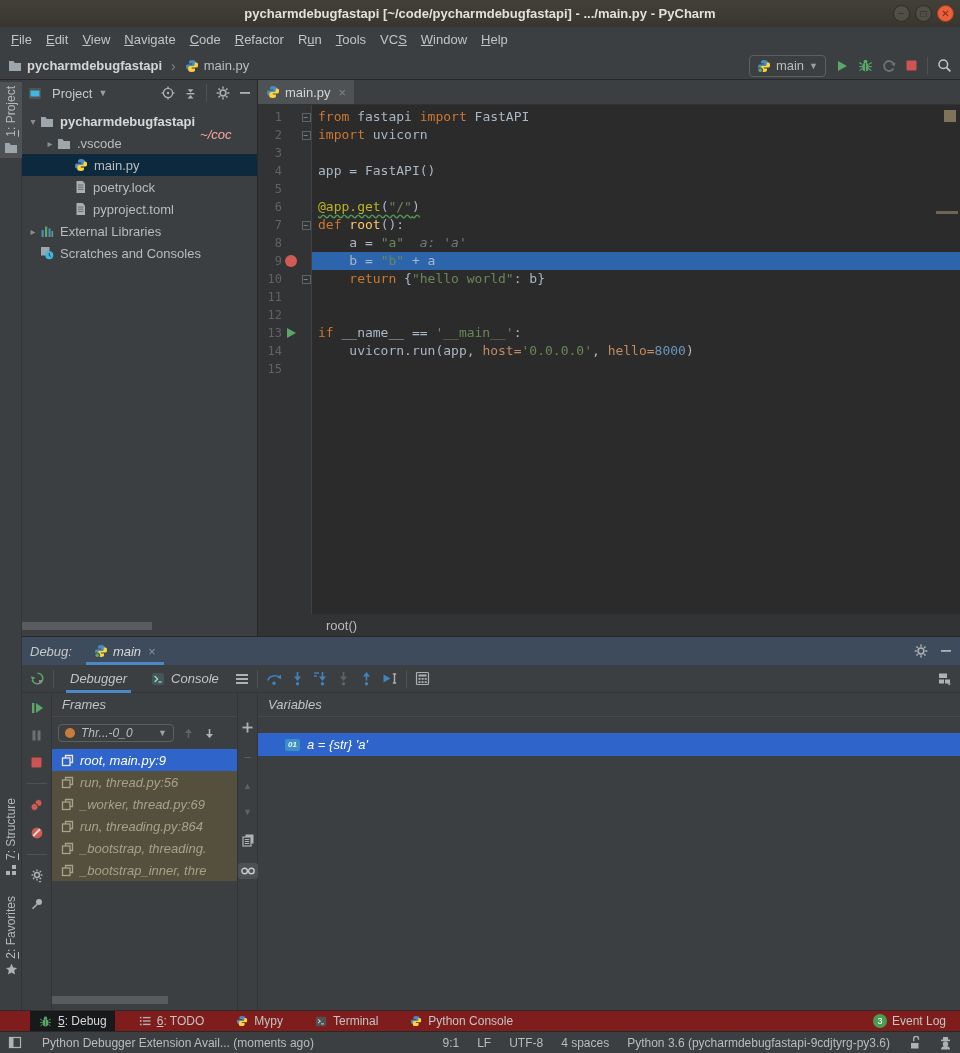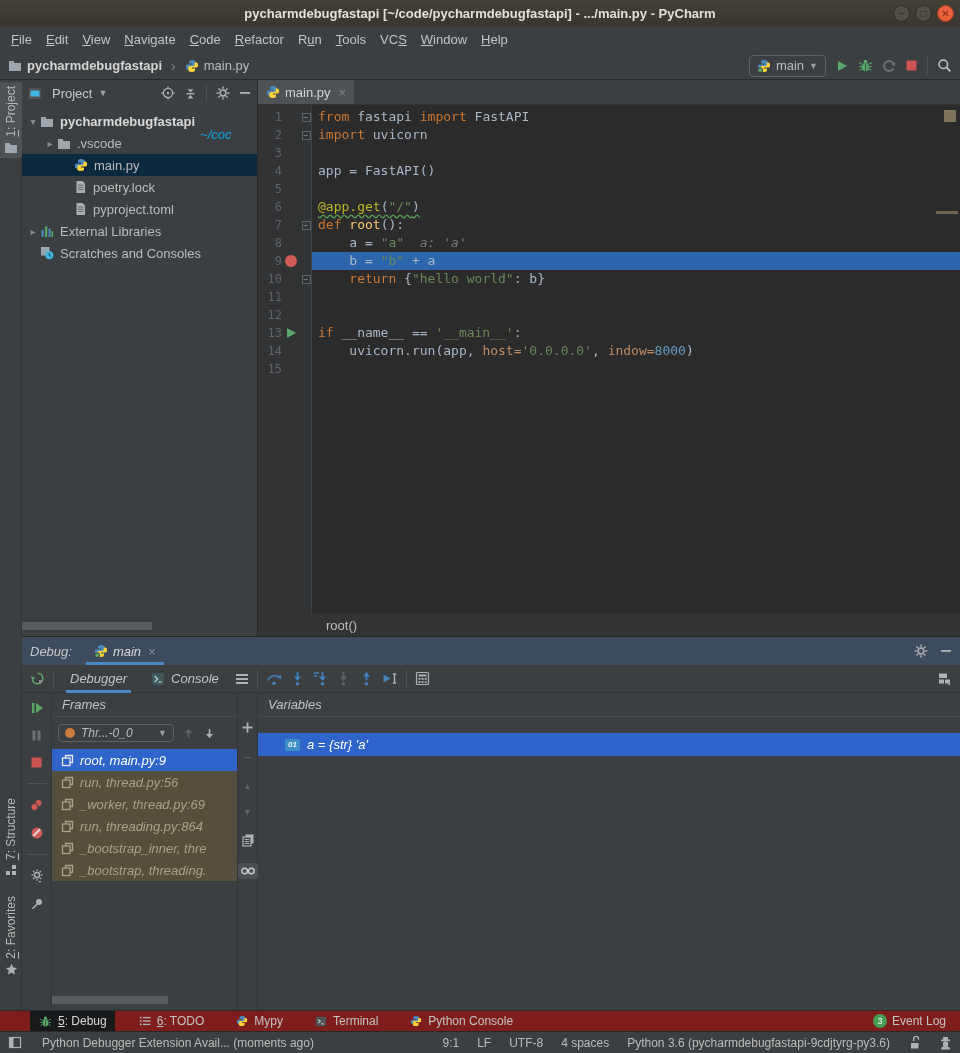--- a/index.html
+++ b/index.html
@@ -55,21 +55,21 @@
     border-right:1px solid #282828; overflow:hidden; }
   .pheader { height:26px; display:flex; align-items:center; padding:0 6px; gap:6px; }
   .pheader .ttl { color:#C8C8C8; margin-left:4px; }
   .ph-icons { margin-left:auto; display:flex; align-items:center; gap:9px; }
   .ptree { position:absolute; top:30px; left:0; right:0; }
   .trow { height:22px; display:flex; align-items:center; white-space:nowrap; color:#BBBBBB; }
   .trow.selected { background:#0D293E; }
   .trow .arrow { width:14px; text-align:center; color:#8C8C8C; font-size:10px; flex:0 0 14px;}
   .trow .lbl { margin-left:6px; }
   .trow .lbl.bold { font-weight:bold; color:#D8D8D8; }
-  .trow .hint { color:#0ea5e9; margin-left:5px;margin-top:26px; }
+  .trow .hint { color:#fca5a5; margin-left:5px;margin-top:26px; }
   .pscroll { position:absolute; bottom:6px; left:0; height:8px; width:130px; background:#595C5E; }
 
   
   .editor { position:absolute; left:258px; top:80px; right:0; height:556px; background:#2B2B2B; }
   .tabbar { height:25px; background:#3C3F41; border-bottom:1px solid #323232; display:flex; }
   .etab { display:flex; align-items:center; gap:5px; padding:0 8px; background:#4E5254; color:#D4D4D4; }
   .etab .close { color:#7F8487; margin-left:3px; font-size:13px; }
   .code-area { position:absolute; top:25px; left:0; right:0; bottom:22px; overflow:hidden; }
   .gutterbg { position:absolute; left:0; top:0; bottom:0; width:54px; background:#313335;
     border-right:1px solid #3F4245; }
@@ -442,21 +442,21 @@
           <div class="cl"><span class="ln">4</span><span class="bpcol"></span><span class="foldcol"></span><span class="ct"><span class="tx">app = FastAPI()</span></span></div>
           <div class="cl"><span class="ln">5</span><span class="bpcol"></span><span class="foldcol"></span><span class="ct"></span></div>
           <div class="cl"><span class="ln">6</span><span class="bpcol"></span><span class="foldcol"></span><span class="ct"><span class="wave"><span class="deco">@app.get</span><span class="tx">(</span><span class="str">"/"</span><span class="tx">)</span></span></span></div>
           <div class="cl"><span class="ln">7</span><span class="bpcol"></span><span class="foldcol"><span class="fold-box">−</span></span><span class="ct"><span class="kw">def</span><span class="tx"> </span><span class="fn">root</span><span class="tx">():</span></span></div>
           <div class="cl"><span class="ln">8</span><span class="bpcol"></span><span class="foldcol"></span><span class="ct"><span class="tx">    a = </span><span class="str">"a"</span><span class="tx">  </span><span class="hint">a: 'a'</span></span></div>
           <div class="cl exec"><span class="ln">9</span><span class="bpcol"><span class="bp-dot"></span></span><span class="foldcol"></span><span class="ct"><span class="tx">    b = </span><span class="str">"b"</span><span class="tx"> + a</span></span></div>
           <div class="cl"><span class="ln">10</span><span class="bpcol"></span><span class="foldcol"><span class="fold-box">−</span></span><span class="ct"><span class="tx">    </span><span class="kw">return</span><span class="tx"> {</span><span class="str">"hello world"</span><span class="tx">: b}</span></span></div>
           <div class="cl"><span class="ln">11</span><span class="bpcol"></span><span class="foldcol"></span><span class="ct"></span></div>
           <div class="cl"><span class="ln">12</span><span class="bpcol"></span><span class="foldcol"></span><span class="ct"></span></div>
           <div class="cl"><span class="ln">13</span><span class="bpcol"><span class="run-arrow"></span></span><span class="foldcol"></span><span class="ct"><span class="kw">if</span><span class="tx"> __name__ == </span><span class="str">'__main__'</span><span class="tx">:</span></span></div>
-          <div class="cl"><span class="ln">14</span><span class="bpcol"></span><span class="foldcol"></span><span class="ct"><span class="tx">    uvicorn.run(app, </span><span class="param">host=</span><span class="str">'0.0.0.0'</span><span class="tx">, </span><span class="param">indow=</span><span class="num">8000</span><span class="tx">)</span></span></div>
+          <div class="cl"><span class="ln">14</span><span class="bpcol"></span><span class="foldcol"></span><span class="ct"><span class="tx">    uvicorn.run(app, </span><span class="param">host=</span><span class="str">'0.0.0.0'</span><span class="tx">, </span><span class="param">hello=</span><span class="num">8000</span><span class="tx">)</span></span></div>
           <div class="cl"><span class="ln">15</span><span class="bpcol"></span><span class="foldcol"></span><span class="ct"></span></div>
         </div>
       <div class="ind-square"></div>
       <div class="stripe-dash"></div>
     </div>
     <div class="ebreadcrumb">
       <span>root()</span>
     </div>
   </div>
 
@@ -720,30 +720,30 @@
               </span>
               <span>run, threading.py:864</span>
             </div>
             <div class="frow lib">
               <span class="ic" style="color: rgb(169, 161, 136);">
                 <svg width="13" height="13" viewBox="0 0 13 13">
                   <rect x="1.5" y="4" width="7.5" height="7.5" stroke="currentColor" stroke-width="1.3" fill="none"></rect>
                   <path d="M4.5 4V1.5h7v7H9" stroke="currentColor" stroke-width="1.3" fill="none"></path>
                 </svg>
               </span>
-              <span>_bootstrap_inner, thre</span>
+              <span>_bootstrap, threading.</span>
             </div>
             <div class="frow lib">
               <span class="ic" style="color: rgb(169, 161, 136);">
                 <svg width="13" height="13" viewBox="0 0 13 13">
                   <rect x="1.5" y="4" width="7.5" height="7.5" stroke="currentColor" stroke-width="1.3" fill="none"></rect>
                   <path d="M4.5 4V1.5h7v7H9" stroke="currentColor" stroke-width="1.3" fill="none"></path>
                 </svg>
               </span>
-              <span>_bootstrap, threading.</span>
+              <span>_bootstrap_inner, thre</span>
             </div>
           </div>
         <div class="fscroll"></div>
       </div>
       <div class="dstrip">
         <span class="ic">
             <svg width="13" height="13" viewBox="0 0 13 13">
               <g fill="#AFB1B3">
                 <rect x="5.6" y="1.5" width="1.8" height="10"></rect>
                 <rect x="1.5" y="5.6" width="10" height="1.8"></rect>

